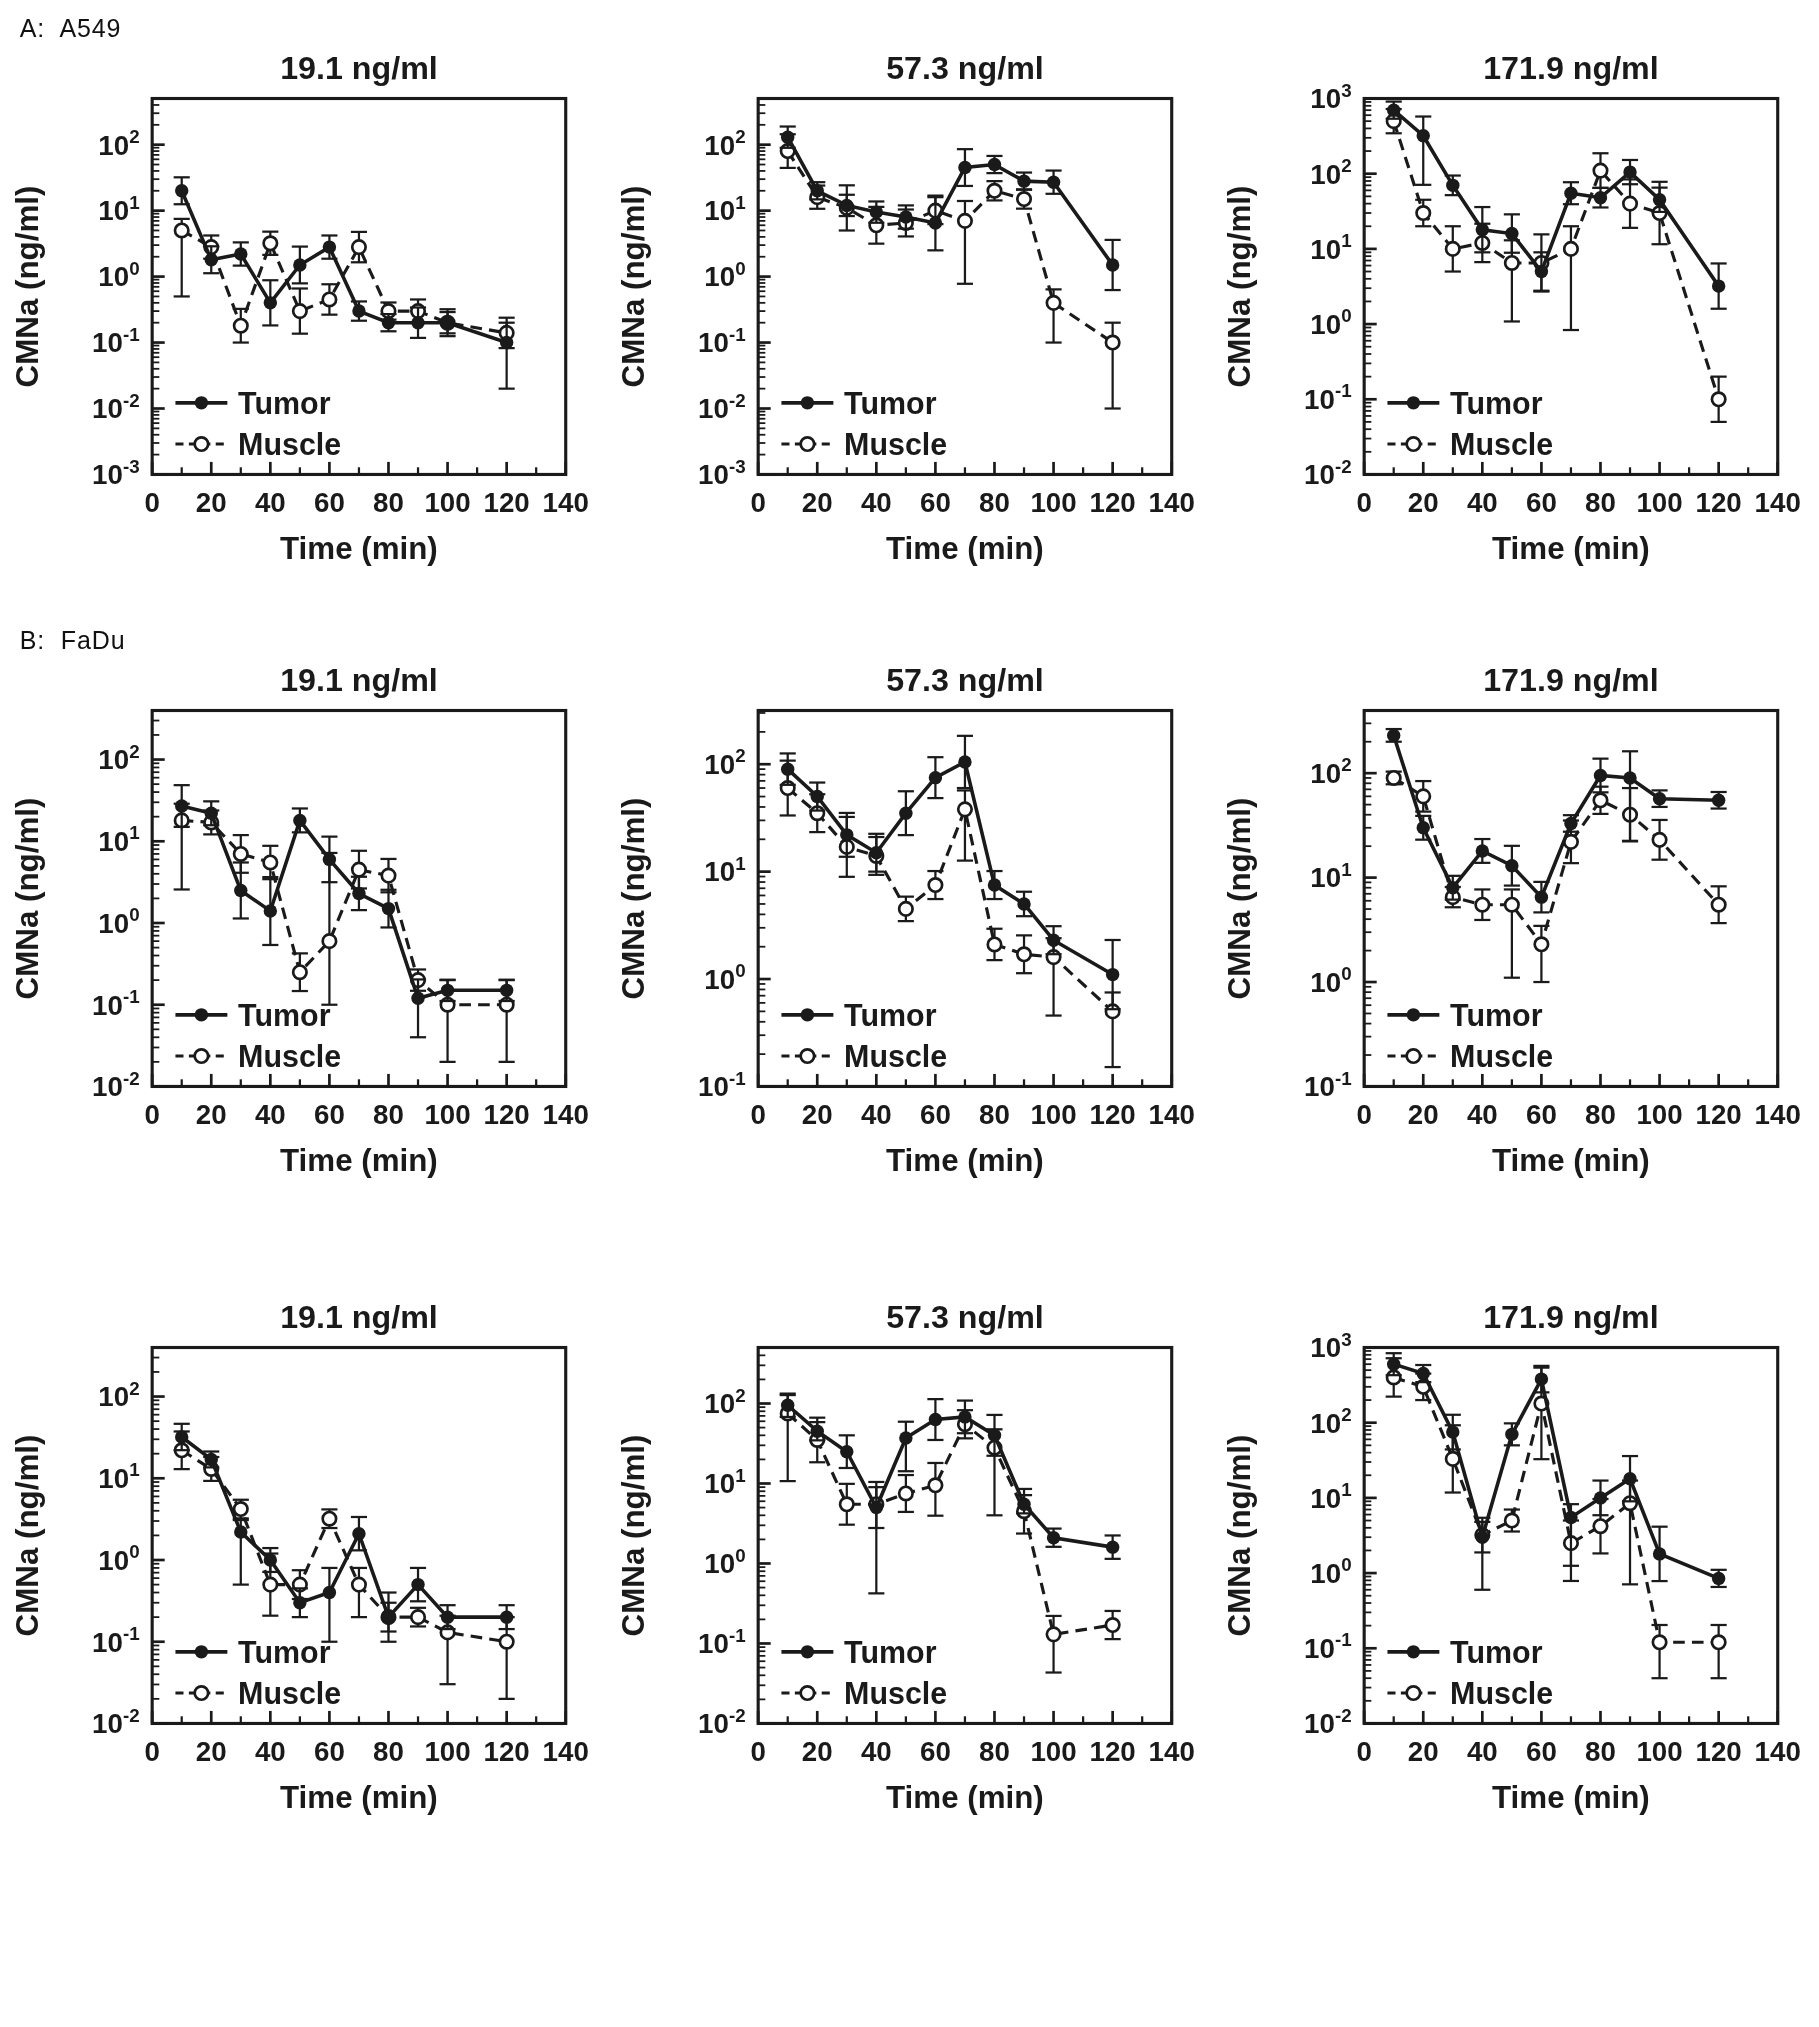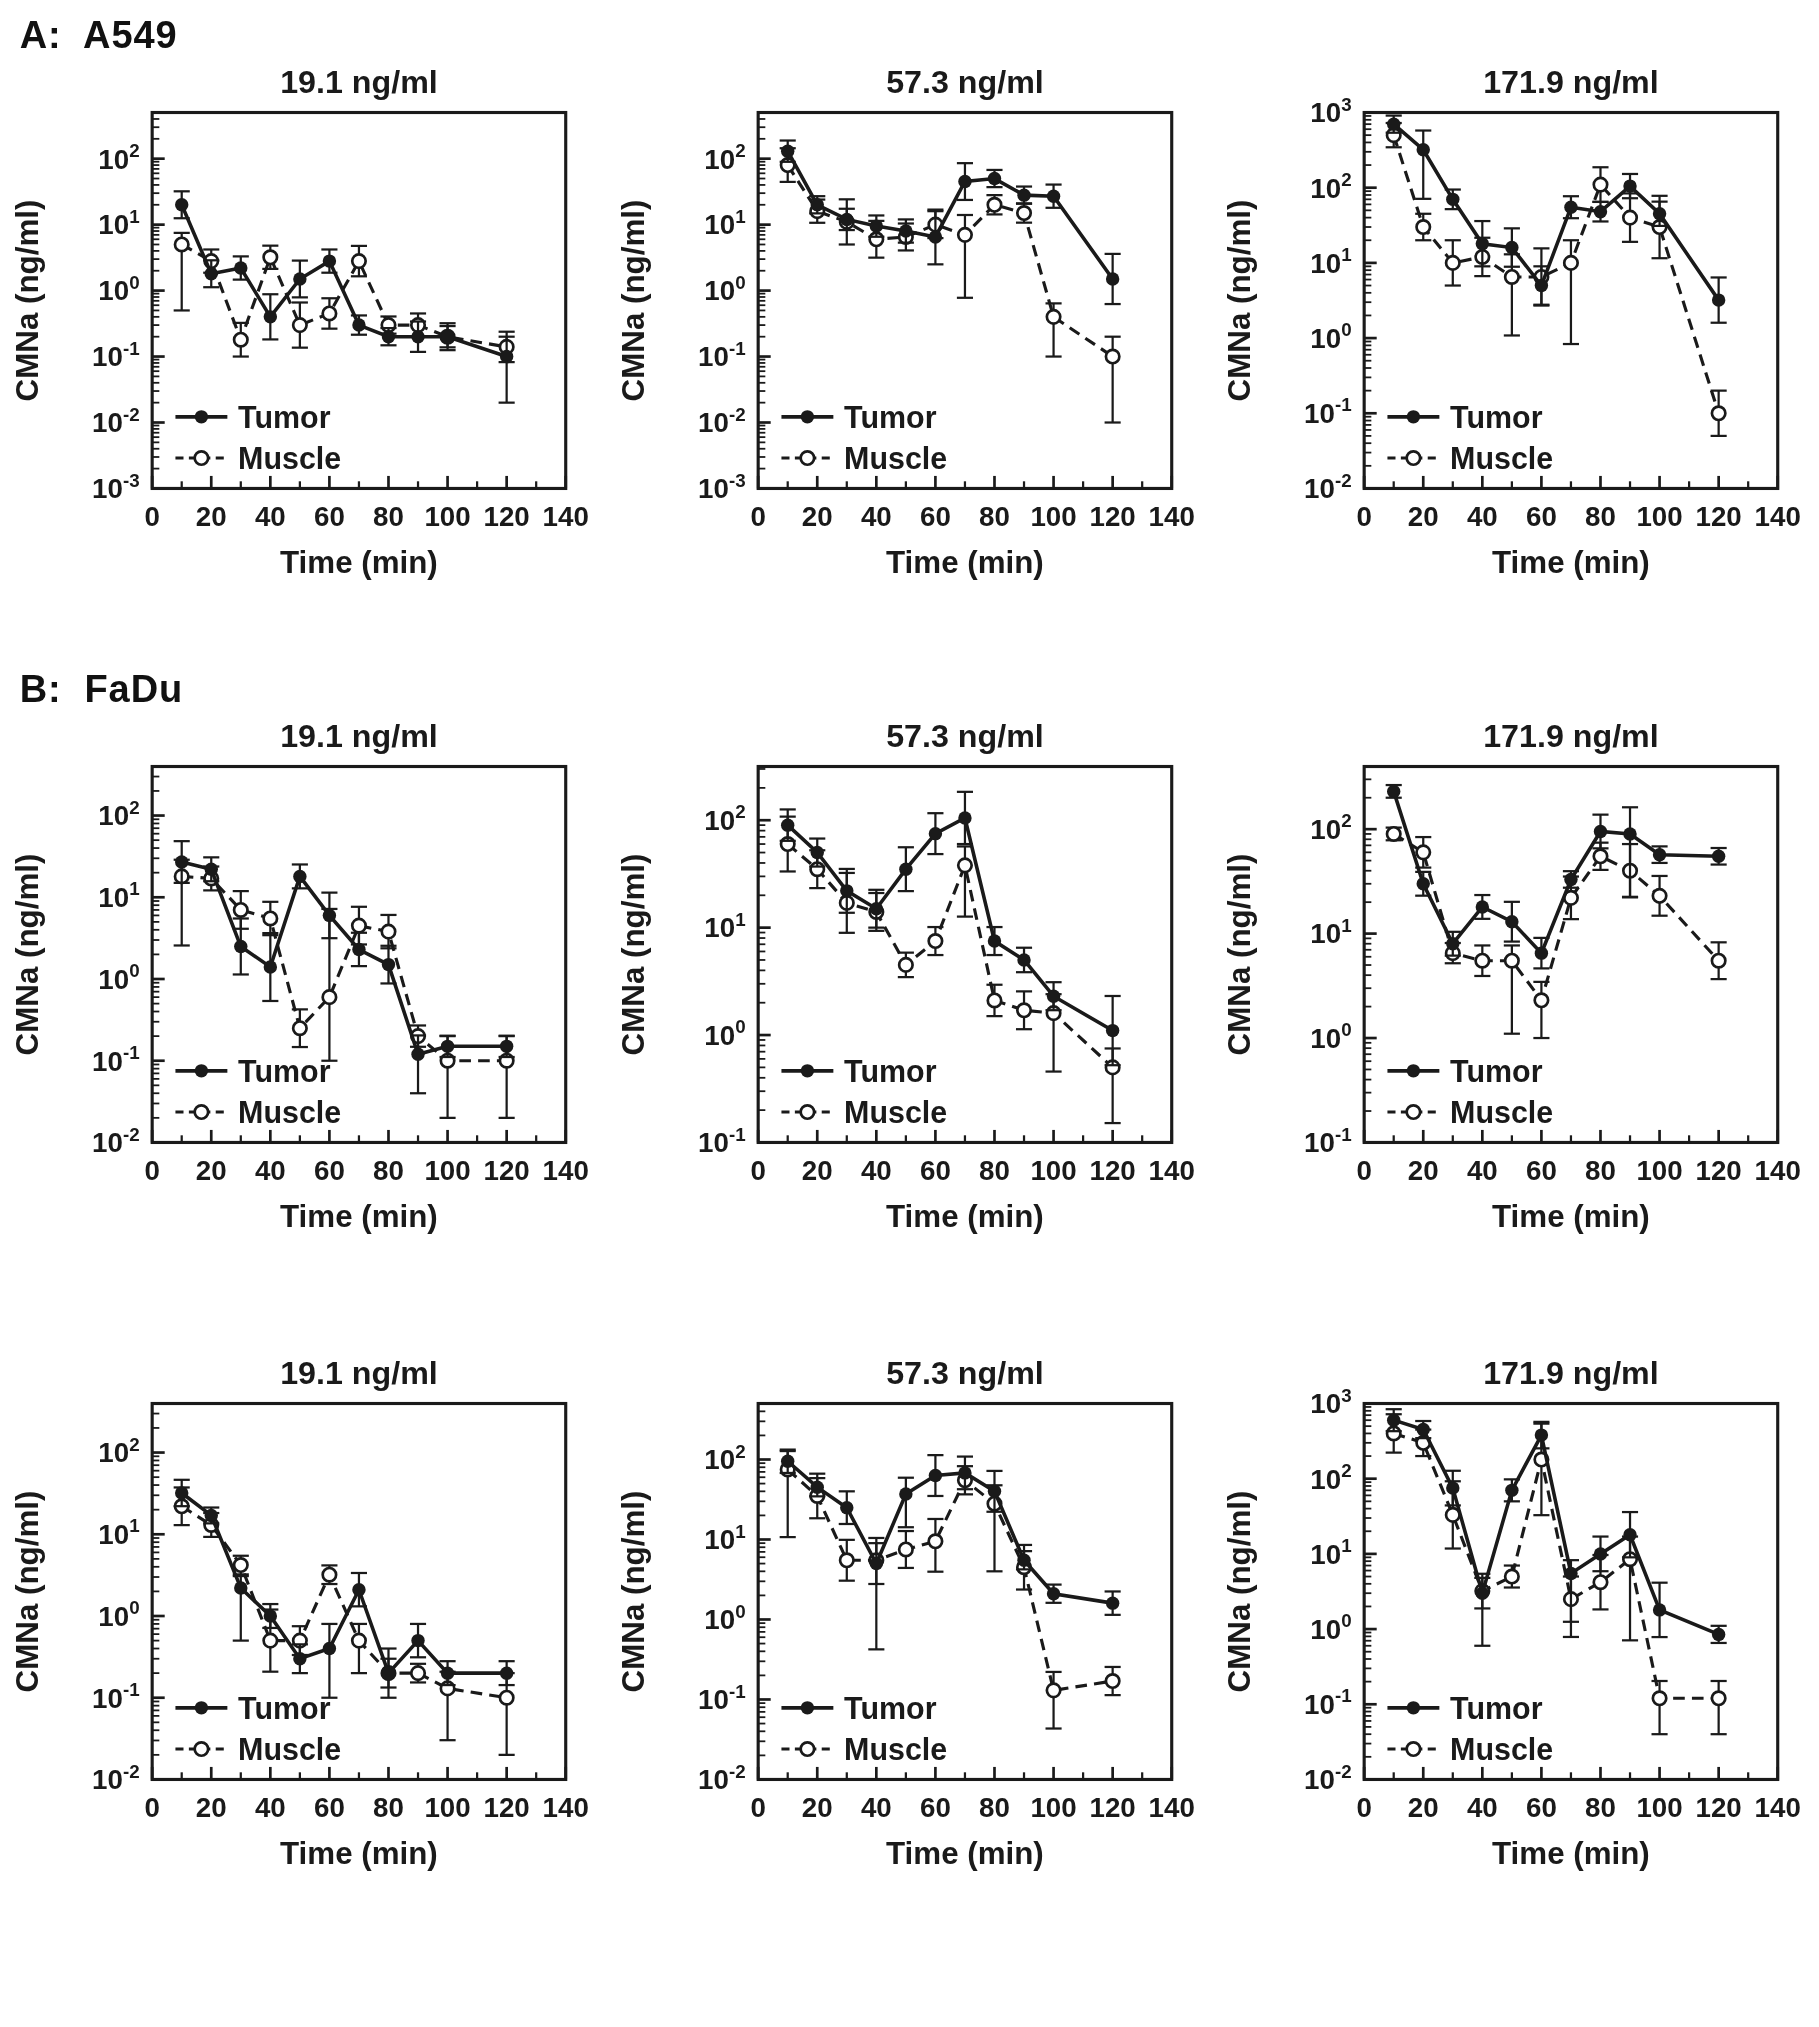--- a/index.html
+++ b/index.html
@@ -1,21 +1,21 @@
 <!DOCTYPE html>
 <html style="font-size:14.3px"><head>
 <meta charset="utf-8">
 <style>
   html,body{margin:0;padding:0;background:#ffffff;}
   body{width:1820px;font-family:"Liberation Sans","DejaVu Sans",sans-serif;color:#111;}
   .figure{padding:5.4px 0 27px 0;}
   section{display:block;}
-  .section-label{font-size:38px;font-weight:bold;margin:0 0 0 19.7px;padding:0;white-space:pre;letter-spacing:0.9px;}
+  .section-label{font-size:25px;font-weight:normal;margin:0 0 0 19.7px;padding:0;white-space:pre;letter-spacing:0.9px;}
   #section-a .section-label{padding-top:9px;}
-  #section-b{margin-top:56px;}
+  #section-b{margin-top:28px;}
   #section-c{margin-top:82px;}
   .row{display:grid;grid-template-columns:repeat(3,606px);width:1684px;}
   .cell{width:606px;height:555px;position:relative;}
   svg{display:block;}
   svg text{font-family:"Liberation Sans","DejaVu Sans",sans-serif;font-weight:bold;}
 </style>
 </head>
 <body>
 
 <div class="figure">

